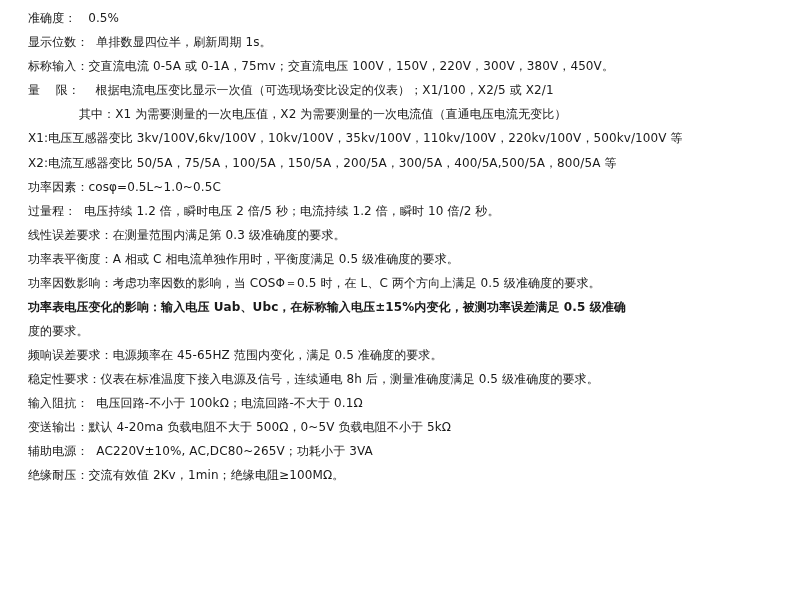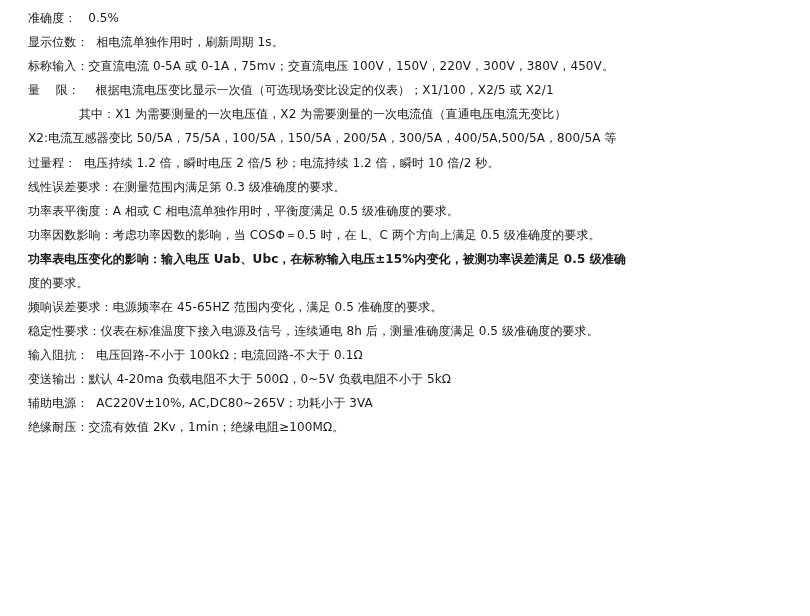--- a/index.html
+++ b/index.html
@@ -25,25 +25,27 @@
     white-space: pre-wrap;
     letter-spacing: 0.1px;
   }
   .tight { margin-bottom: 11.6px; font-weight: bold; }
 </style>
 </head>
 <body>
 
 <div id="spec-sheet">
   <p class="line">准确度：   0.5%</p>
-  <p class="line">显示位数：  相电流单独作用时，刷新周期 1s。</p>
+  <p class="line">显示位数：  单排数显四位半，刷新周期 1s。</p>
   <p class="line">标称输入：交直流电流 0-5A 或 0-1A，75mv；交直流电压 100V，150V，220V，300V，380V，450V。</p>
   <p class="line">量    限：    根据电流电压变比显示一次值（可选现场变比设定的仪表）；X1/100，X2/5 或 X2/1</p>
   <p class="line">             其中：X1 为需要测量的一次电压值，X2 为需要测量的一次电流值（直通电压电流无变比）</p>
+  <p class="line">X1:电压互感器变比 3kv/100V,6kv/100V，10kv/100V，35kv/100V，110kv/100V，220kv/100V，500kv/100V 等</p>
   <p class="line">X2:电流互感器变比 50/5A，75/5A，100/5A，150/5A，200/5A，300/5A，400/5A,500/5A，800/5A 等</p>
+  <p class="line">功率因素：cosφ=0.5L~1.0~0.5C</p>
   <p class="line">过量程：  电压持续 1.2 倍，瞬时电压 2 倍/5 秒；电流持续 1.2 倍，瞬时 10 倍/2 秒。</p>
   <p class="line">线性误差要求：在测量范围内满足第 0.3 级准确度的要求。</p>
   <p class="line">功率表平衡度：A 相或 C 相电流单独作用时，平衡度满足 0.5 级准确度的要求。</p>
   <p class="line">功率因数影响：考虑功率因数的影响，当 COSΦ＝0.5 时，在 L、C 两个方向上满足 0.5 级准确度的要求。</p>
   <p class="line tight">功率表电压变化的影响：输入电压 Uab、Ubc，在标称输入电压±15%内变化，被测功率误差满足 0.5 级准确</p>
   <p class="line">度的要求。</p>
   <p class="line">频响误差要求：电源频率在 45-65HZ 范围内变化，满足 0.5 准确度的要求。</p>
   <p class="line">稳定性要求：仪表在标准温度下接入电源及信号，连续通电 8h 后，测量准确度满足 0.5 级准确度的要求。</p>
   <p class="line">输入阻抗：  电压回路-不小于 100kΩ；电流回路-不大于 0.1Ω</p>
   <p class="line">变送输出：默认 4-20ma 负载电阻不大于 500Ω，0~5V 负载电阻不小于 5kΩ</p>

